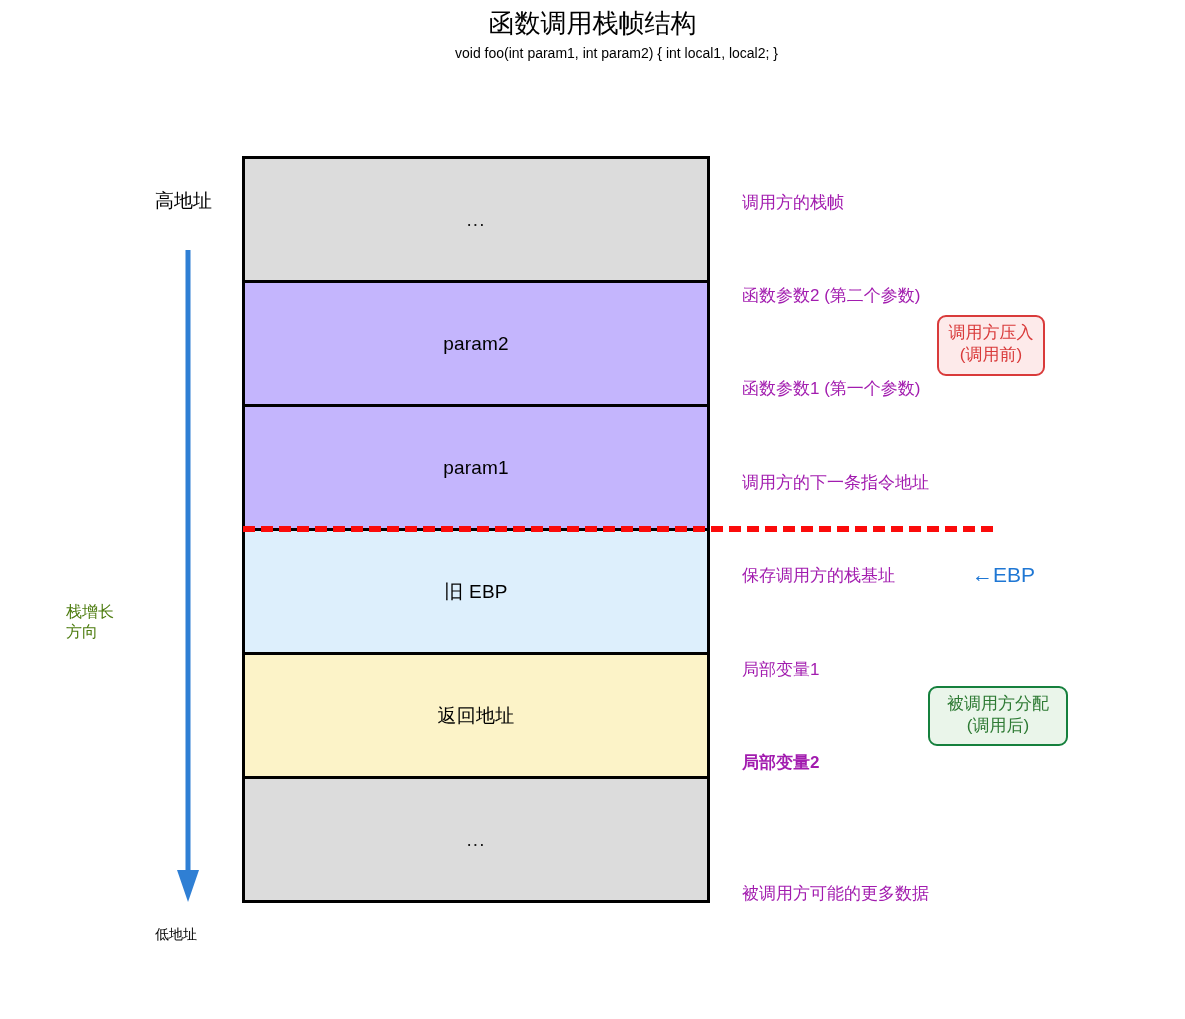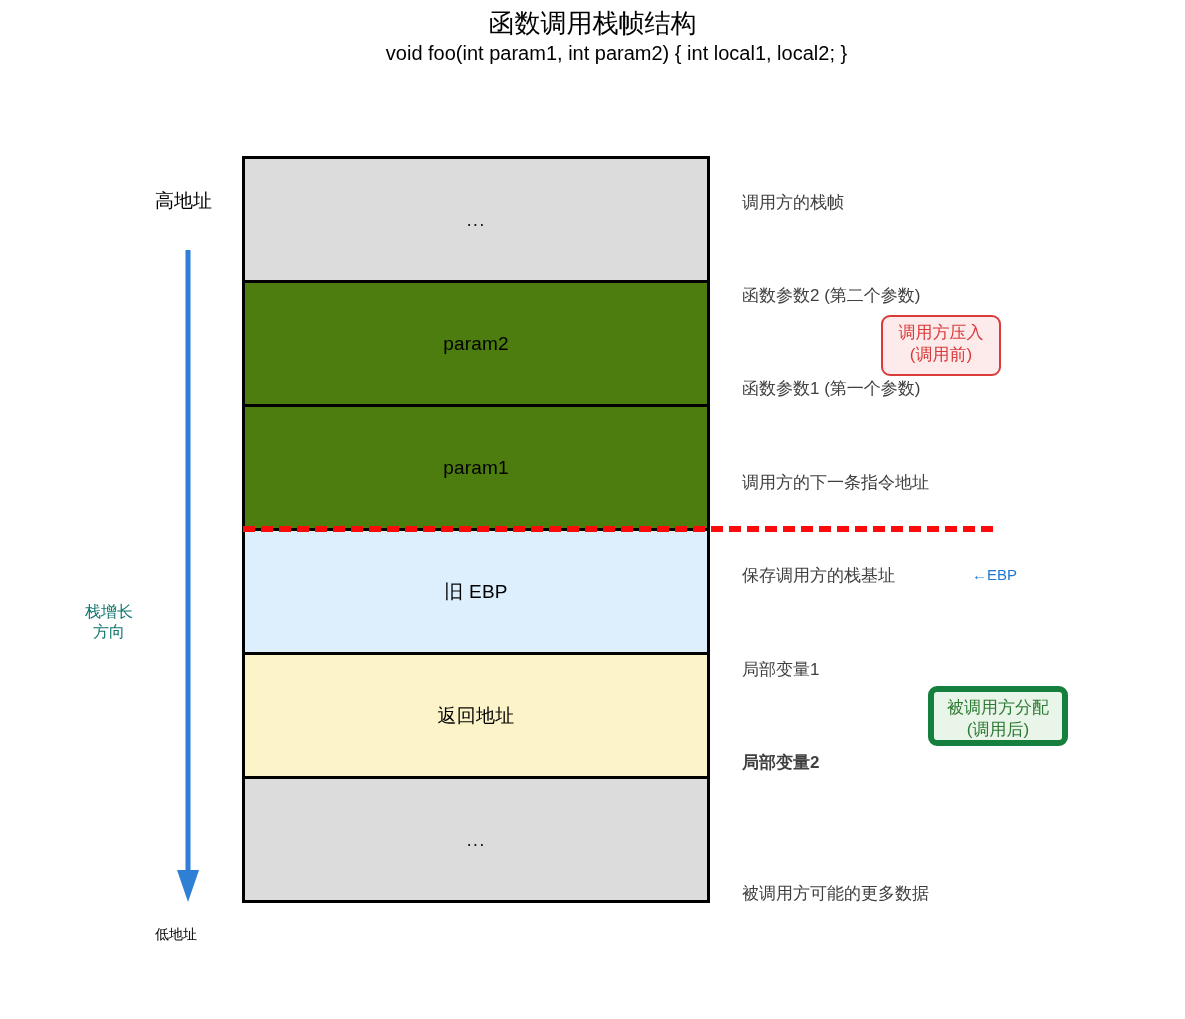--- a/index.html
+++ b/index.html
@@ -26,21 +26,21 @@
     width: 1185px;
     text-align: center;
   }
   #title-main {
     font-size: 26px;
     line-height: 30px;
     color: #000000;
     white-space: pre;
   }
   #title-sub {
-    font-size: 20px;
+    font-size: 14px;
     line-height: 30px;
     color: #000;
     white-space: pre;
     padding-left: 48px;
   }
 
   
   #stack-box {
     position: absolute;
     left: 242px;
@@ -71,84 +71,84 @@
     white-space: pre;
   }
   .cell-label.ellipsis {
     font-size: 19px;
     letter-spacing: 1px;
     color: #1a1a1a;
   }
 
   
   .fill-gray   { background: #dcdcdc; }
-  .fill-pink   { background: #4d7c0f; }
+  .fill-pink   { background: #c4b5fd; }
   .fill-yellow { background: #fcf3c8; }
   .fill-blue   { background: #ddeffc; }
   .fill-green  { background: #c9e3ca; }
 
   
   #ebp-dashed-line {
     position: absolute;
     left: 243px;
     top: 526px;
     width: 750px;
     height: 0;
     border-top: 6px dashed #fb0b0b;
   }
 
   
   .side-note {
     position: absolute;
     left: 742px;
     font-size: 17px;
-    color: #404040;
+    color: #a21caf;
     white-space: pre;
     line-height: 20px;
   }
 
   
   #ebp-pointer {
     position: absolute;
     left: 972px;
     top: 563px;
-    font-size: 15px;
+    font-size: 21px;
     color: #1f77d4;
     white-space: pre;
     line-height: 24px;
     text-align: center;
   }
 
   
   .callout {
     position: absolute;
     box-sizing: border-box;
     border-radius: 9px;
     text-align: center;
     padding: 5px 8px 6px 8px;
     font-size: 17px;
     line-height: 22px;
     white-space: pre;
   }
   #callout-caller {
-    left: 881px;
+    left: 937px;
     top: 315px;
-    width: 120px;
+    width: 108px;
     height: 61px;
     background: #fdeaea;
     border: 2px solid #d93a3a;
     color: #d93a3a;
   }
   #callout-callee {
     left: 928px;
     top: 686px;
     width: 140px;
     height: 60px;
     background: #eaf5ea;
-    border: 6px solid #15803d;
+    border: 2px solid #15803d;
     color: #2d7a33;
   }
 
   
   #label-high-address {
     position: absolute;
     left: 155px;
     top: 188px;
     font-size: 19px;
     color: #000000;
@@ -167,24 +167,23 @@
     left: 172px;
     top: 250px;
     width: 34px;
     height: 655px;
   }
   #label-growth-direction {
     position: absolute;
     left: 66px;
     top: 602px;
     width: 86px;
-    text-align: center;
     font-size: 16px;
     line-height: 20px;
-    color: #0f766e;
+    color: #4d7c0f;
     white-space: pre;
   }
 </style>
 </head>
 <body>
 
 <div id="title-block">
   <div id="title-main">函数调用栈帧结构</div>
   <div id="title-sub">void foo(int param1, int param2) { int local1, local2; }</div>
 </div>

